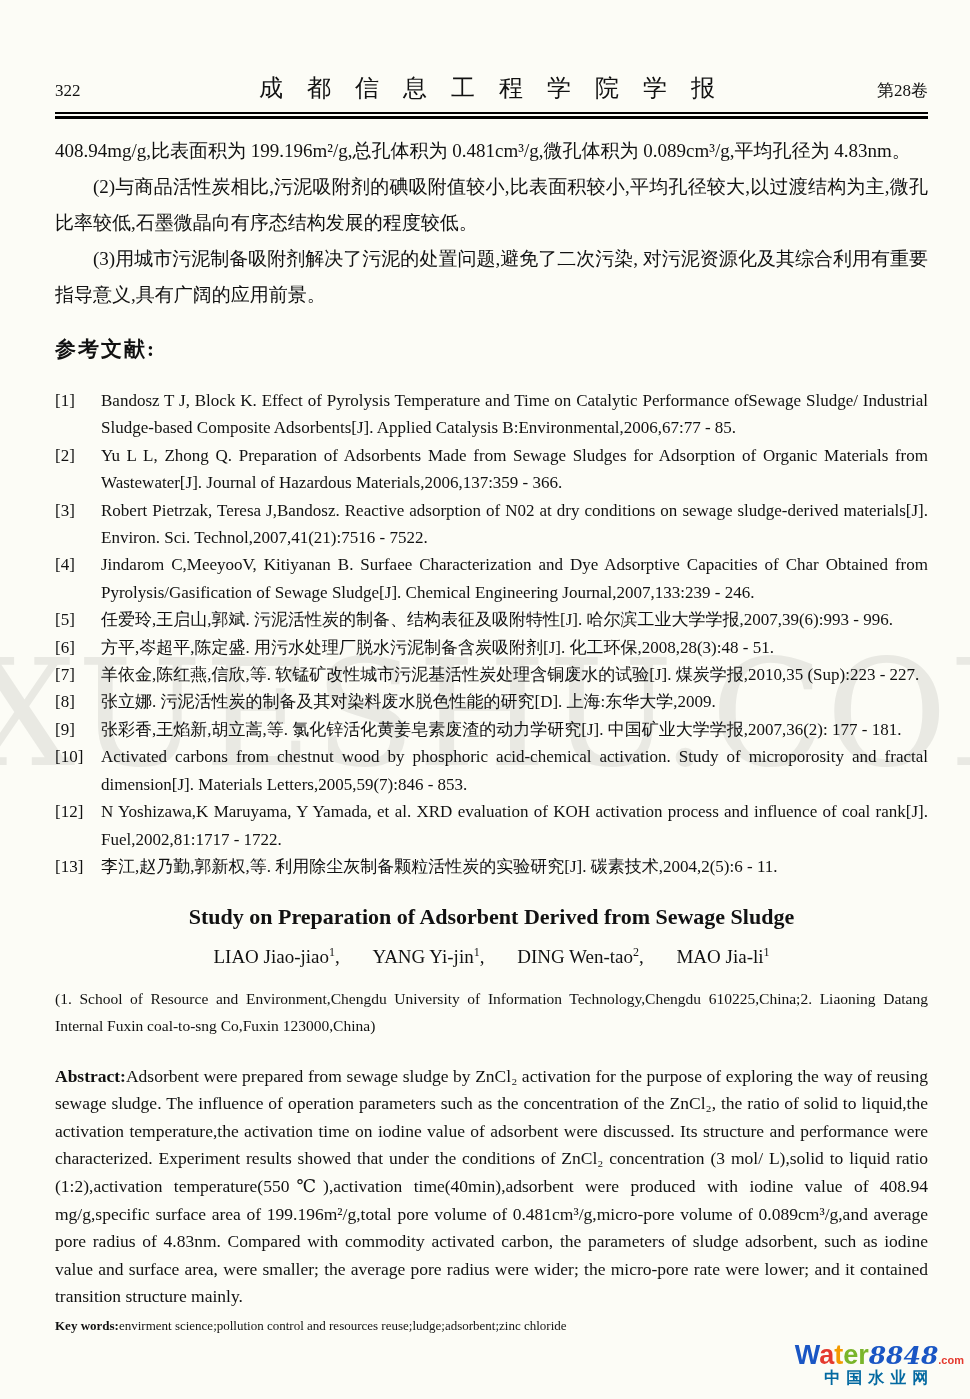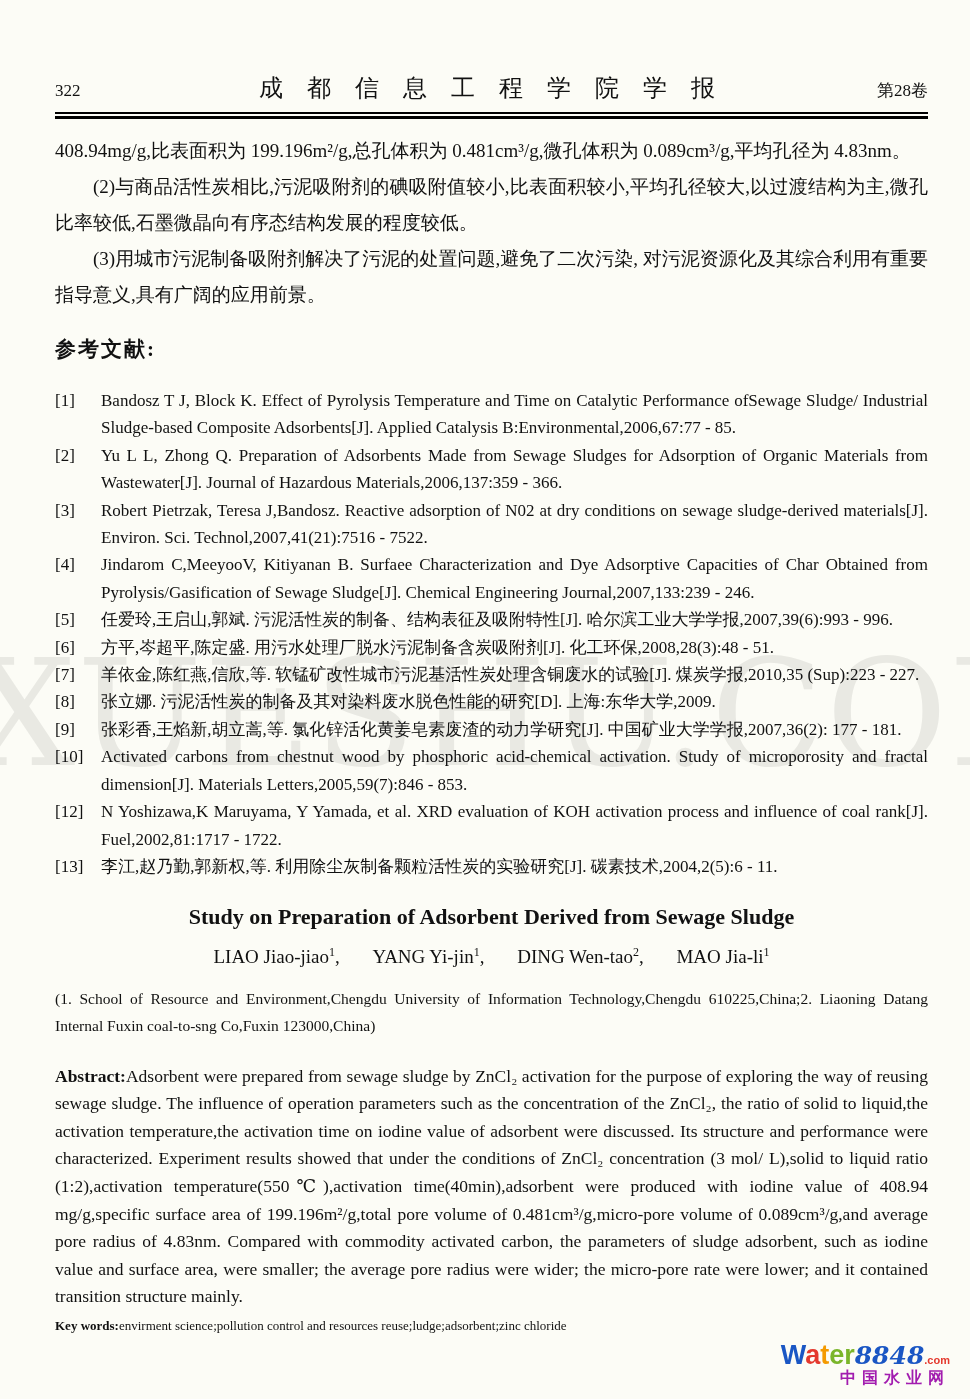--- a/index.html
+++ b/index.html
@@ -52,21 +52,21 @@
     top:628px; left:-30px; width:1030px;
     text-align:center;
     font-size:148px; letter-spacing:2px;
     color:#e9e9e3;
     font-family:"DejaVu Serif","Liberation Serif",serif;
     white-space:nowrap;
     user-select:none;
   }
 
   
-  .water-logo { position:absolute; z-index:2; right:20px; bottom:12px; text-align:center; line-height:1.05;
+  .water-logo { position:absolute; z-index:2; right:6px; bottom:12px; text-align:center; line-height:1.05;
                 font-family:"Liberation Sans","DejaVu Sans",sans-serif; }
   .water-word { font-size:27px; font-weight:bold; letter-spacing:0; }
   .water-8848 { font-size:25px; font-style:italic; font-weight:bold; font-family:"DejaVu Serif",serif; }
   .water-com { font-size:11px; font-weight:bold; }
   .water-sub { font-size:16px; font-weight:bold; letter-spacing:6px; margin-top:1px; }
 </style>
 </head>
 <body>
 
 <div class="page">
@@ -159,16 +159,16 @@
     <div class="keywords">
       <b>Key words:</b><span>envirment science;pollution control and resources reuse;ludge;adsorbent;zinc chloride</span>
     </div>
 
   </div>
 
   <div class="water-logo">
     <div>
       <span class="water-word"><span style="color: rgb(26, 86, 196);">W</span><span style="color: rgb(228, 57, 46);">a</span><span style="color: rgb(244, 154, 0);">t</span><span style="color: rgb(122, 181, 42);">e</span><span style="color: rgb(122, 181, 42);">r</span></span><span class="water-8848" style="color: rgb(26, 86, 196);">8848</span><span class="water-com" style="color: rgb(228, 57, 46);">.com</span>
     </div>
-    <div class="water-sub" style="color: #a21caf; text-align: right;">中国水业网</div>
+    <div class="water-sub" style="color: #0369a1;">中国水业网</div>
   </div>
 
 </div>
 
 </body></html>

